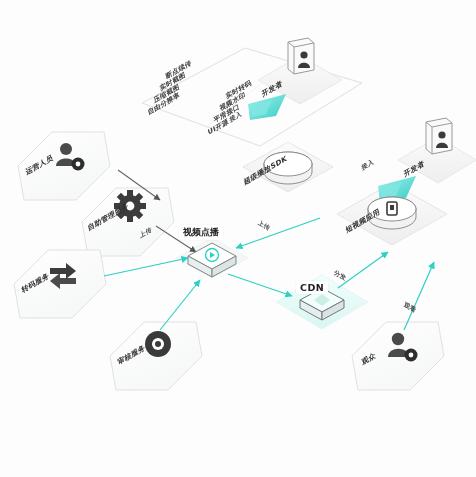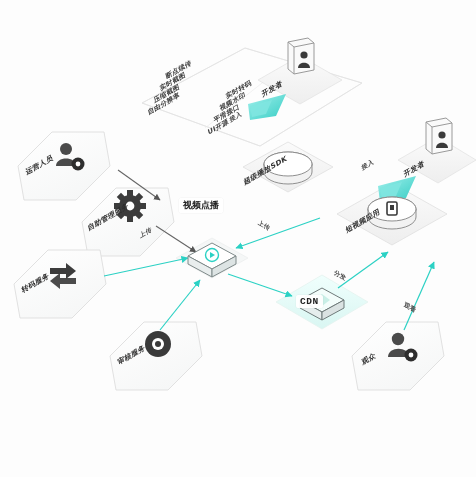--- a/index.html
+++ b/index.html
@@ -247,22 +247,22 @@
   <div class="lbl lbl-iso node-label" style="left:262px;top:90px;">开发者</div>
   <div class="lbl lbl-iso node-label" style="left:244px;top:178px;">超级播放SDK</div>
   <div class="lbl lbl-iso node-label" style="left:404px;top:170px;">开发者</div>
   <div class="lbl lbl-iso node-label" style="left:26px;top:168px;">运营人员</div>
   <div class="lbl lbl-iso node-label" style="left:88px;top:224px;">自助管理服务</div>
   <div class="lbl lbl-iso node-label" style="left:22px;top:286px;">转码服务</div>
   <div class="lbl lbl-iso node-label" style="left:118px;top:358px;">审核服务</div>
   <div class="lbl lbl-iso node-label" style="left:346px;top:226px;">短视频应用</div>
   <div class="lbl lbl-iso node-label" style="left:362px;top:358px;">观众</div>
 
-  <div class="flat-label" style="left:179px;top:198px;font-family:Liberation Serif, serif;">视频点播</div>
-  <div class="flat-label cdn-label" style="left:296px;top:295px;font-family:Liberation Mono, monospace;">CDN</div>
+  <div class="flat-label" style="left:179px;top:225px;font-family:Liberation Serif, serif;">视频点播</div>
+  <div class="flat-label cdn-label" style="left:296px;top:281px;">CDN</div>
 
   <div class="lbl lbl-iso edge-label" style="left:140px;top:232px;">上传</div>
   <div class="lbl lbl-iso-r edge-label" style="left:258px;top:218px;">上传</div>
   <div class="lbl lbl-iso-r edge-label" style="left:334px;top:268px;">分发</div>
   <div class="lbl lbl-iso-r edge-label" style="left:404px;top:300px;">观看</div>
   <div class="lbl lbl-iso edge-label" style="left:230px;top:116px;">接入</div>
   <div class="lbl lbl-iso edge-label" style="left:362px;top:164px;">接入</div>
 
 </div>
 

